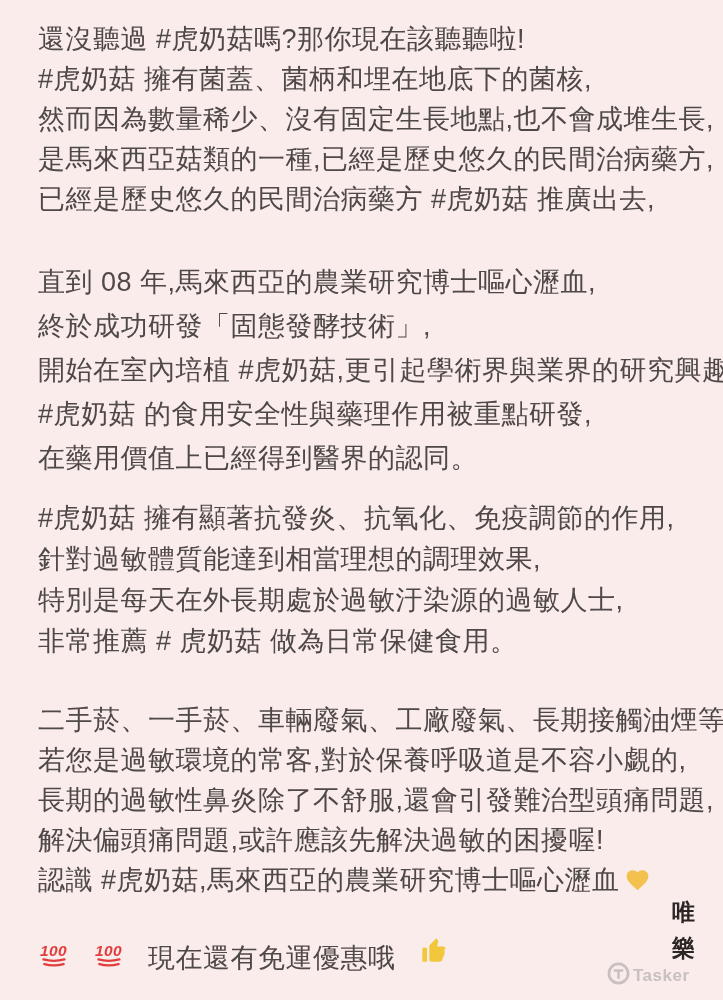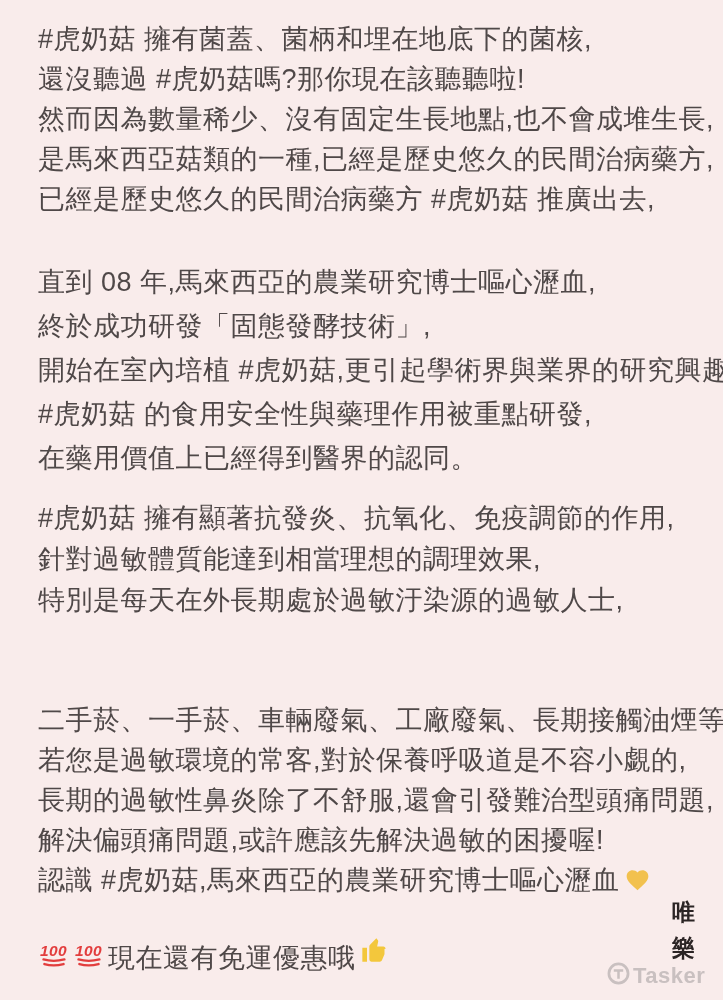--- a/index.html
+++ b/index.html
@@ -35,21 +35,21 @@
   .footer-line {
     position: absolute;
     left: 38px; top: 938px;
     line-height: 40px;
     color: #4f4848;
     font-size: 27px;
     letter-spacing: 0.5px;
     white-space: nowrap;
     display: flex;
     align-items: center;
-    gap: 4px;
+    gap: 24px;
   }
   .emoji-100 { display: inline-block; }
   .brand-vertical {
     position: absolute;
     left: 672px; top: 901px;
     display: flex;
     flex-direction: column;
     gap: 13px;
     color: #2b2424;
     font-size: 23px;
@@ -59,50 +59,51 @@
   }
   .watermark {
     position: absolute;
     left: 606px; top: 961px;
     display: flex;
     align-items: center;
     gap: 2px;
     color: #c9c0c0;
   }
   .watermark-text {
-    font-size: 22px;
+    font-size: 17px;
     font-weight: 600;
     letter-spacing: 0.5px;
   }
 </style>
 </head>
 <body>
 
 <div class="canvas">
 
   <div class="para p1">
+    <div class="line">還沒聽過 #虎奶菇嗎?那你現在該聽聽啦!</div>
     <div class="line">#虎奶菇 擁有菌蓋、菌柄和埋在地底下的菌核,</div>
-    <div class="line">還沒聽過 #虎奶菇嗎?那你現在該聽聽啦!</div>
     <div class="line">然而因為數量稀少、沒有固定生長地點,也不會成堆生長,</div>
     <div class="line">是馬來西亞菇類的一種,已經是歷史悠久的民間治病藥方,</div>
     <div class="line">已經是歷史悠久的民間治病藥方 #虎奶菇 推廣出去,</div>
   </div>
 
   <div class="para p2">
     <div class="line">直到 08 年,馬來西亞的農業研究博士嘔心瀝血,</div>
     <div class="line">終於成功研發「固態發酵技術」,</div>
     <div class="line">開始在室內培植 #虎奶菇,更引起學術界與業界的研究興趣,</div>
     <div class="line">#虎奶菇 的食用安全性與藥理作用被重點研發,</div>
     <div class="line">在藥用價值上已經得到醫界的認同。</div>
   </div>
 
   <div class="para p3">
     <div class="line">#虎奶菇 擁有顯著抗發炎、抗氧化、免疫調節的作用,</div>
     <div class="line">針對過敏體質能達到相當理想的調理效果,</div>
     <div class="line">特別是每天在外長期處於過敏汙染源的過敏人士,</div>
+    <div class="line">非常推薦 # 虎奶菇 做為日常保健食用。</div>
   </div>
 
   <div class="para p4">
     <div class="line">二手菸、一手菸、車輛廢氣、工廠廢氣、長期接觸油煙等,</div>
     <div class="line">若您是過敏環境的常客,對於保養呼吸道是不容小覷的,</div>
     <div class="line">長期的過敏性鼻炎除了不舒服,還會引發難治型頭痛問題,</div>
     <div class="line">解決偏頭痛問題,或許應該先解決過敏的困擾喔!</div>
     <div class="line">
       <span>認識 #虎奶菇,馬來西亞的農業研究博士嘔心瀝血</span><span class="inline-emoji">
         <svg width="27" height="26" viewBox="0 0 24 24">

